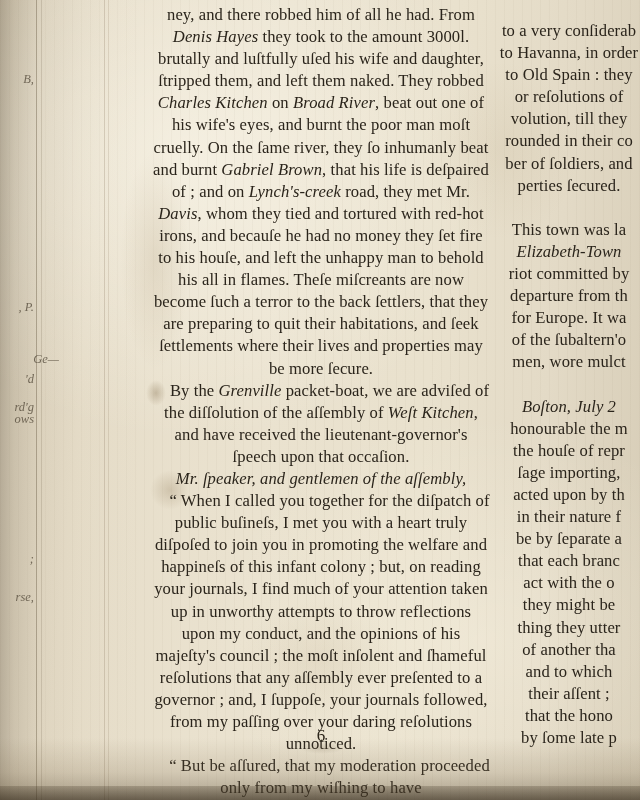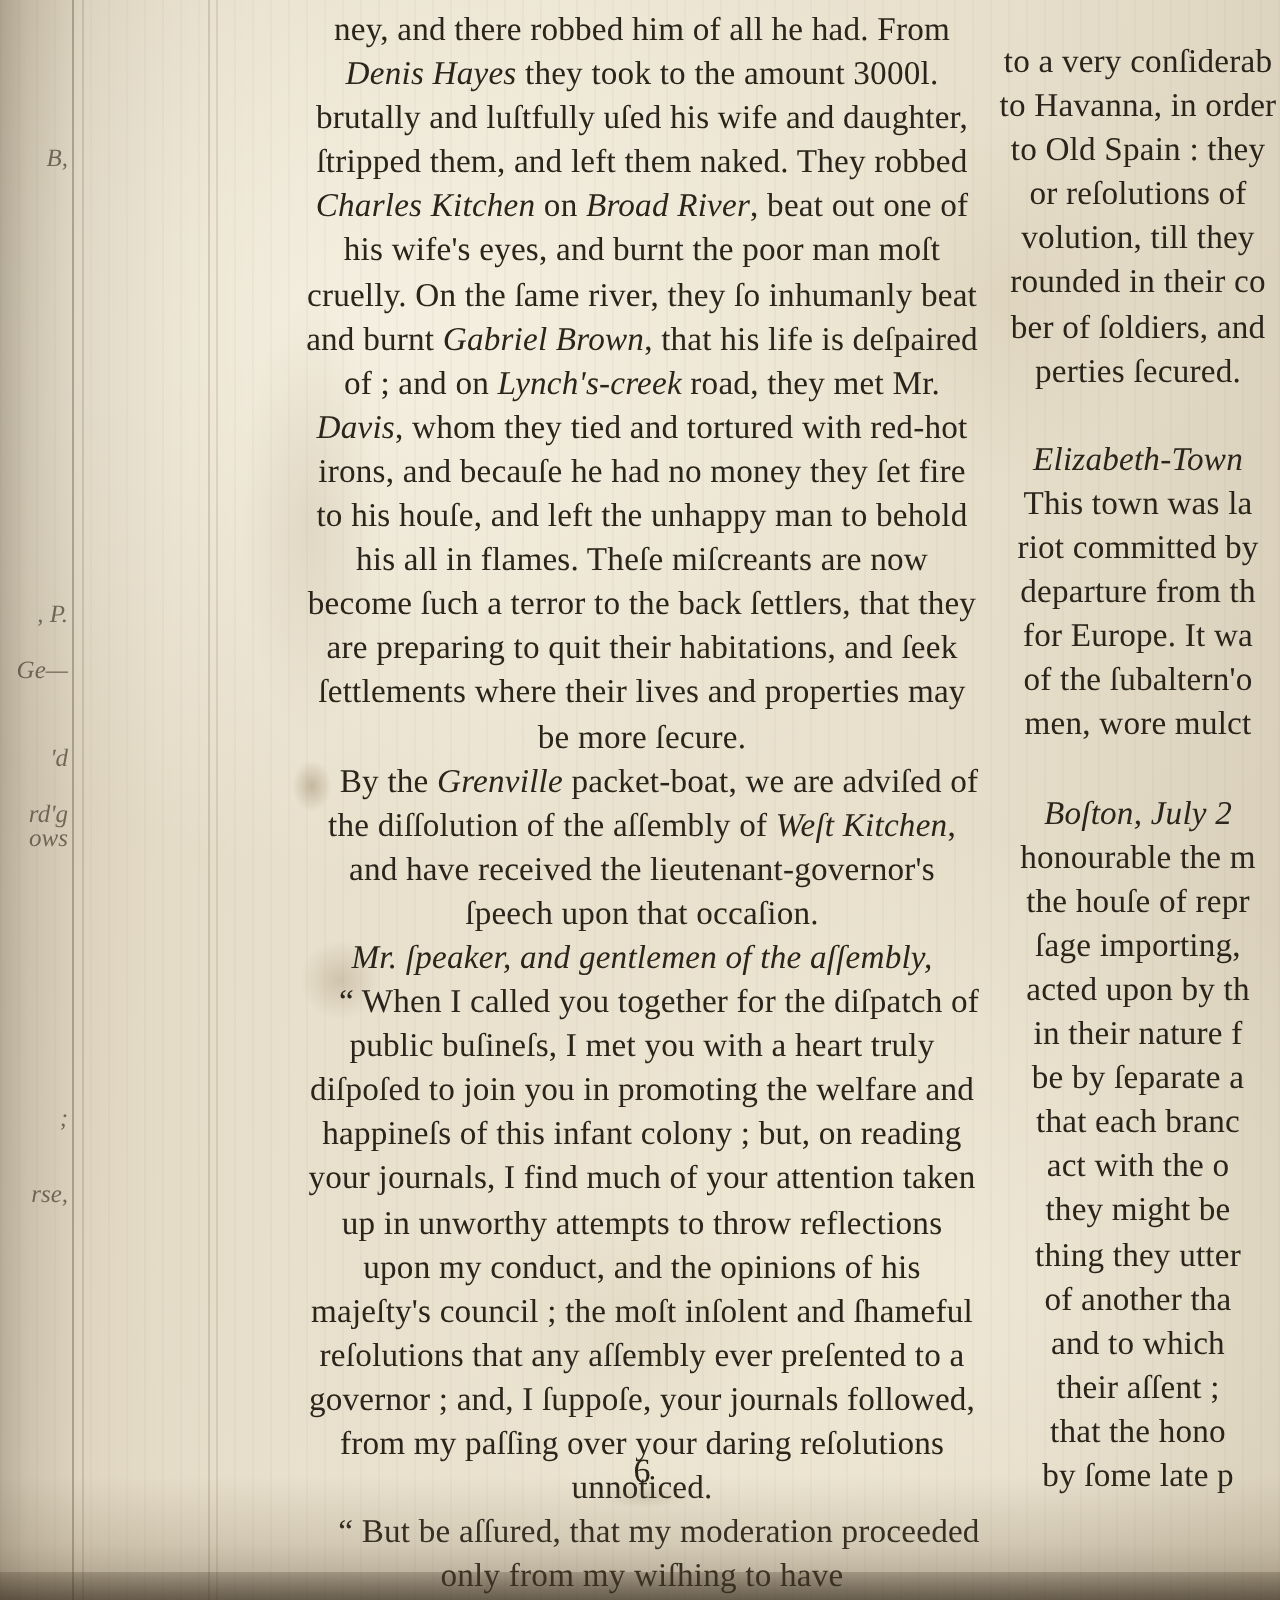--- a/index.html
+++ b/index.html
@@ -174,21 +174,21 @@
 
   <div class="gutter"></div>
   <div class="gutter-line gl1"></div>
   <div class="gutter-line gl2"></div>
   <div class="gutter-line gl3"></div>
   <div class="gutter-line gl4"></div>
 
   <div id="left-frags">
       <div class="left-frag" style="top: 72px;">B,</div>
       <div class="left-frag" style="top: 300px;">, P.</div>
-      <div class="left-frag" style="top: 328px;">Ge—</div>
+      <div class="left-frag" style="top: 352px; padding-left: 25px;">Ge—</div>
       <div class="left-frag" style="top: 372px;">'d</div>
       <div class="left-frag" style="top: 400px;">rd'g</div>
       <div class="left-frag" style="top: 412px;">ows</div>
       <div class="left-frag" style="top: 552px;">;</div>
       <div class="left-frag" style="top: 590px;">rse,</div>
     </div>
 
   <div class="col col-main" id="main-col">
       <div class="para"><span>ney, and there robbed him of all he had. From </span><span class="it">Denis Hayes</span><span> they took to the amount 3000l. brutally and luſtfully uſed his wife and daughter, ſtripped them, and left them naked.  They robbed </span><span class="it">Charles Kitchen</span><span> on </span><span class="it">Broad River</span><span>, beat out one of his wife's eyes, and burnt the poor man moſt cruelly.  On the ſame river, they ſo inhumanly beat and burnt </span><span class="it">Gabriel Brown</span><span>, that his life is deſpaired of ; and on </span><span class="it">Lynch's-creek</span><span> road, they met Mr. </span><span class="it">Davis</span><span>, whom they tied and tortured with red-hot irons, and becauſe he had no money they ſet fire to his houſe, and left the unhappy man to behold his all in flames.  Theſe miſcreants are now become ſuch a terror to the back ſettlers, that they are preparing to quit their habitations, and ſeek ſettlements where their lives and properties may be more ſecure.</span></div>
       <div class="para indent"><span>By the </span><span class="it">Grenville</span><span> packet-boat, we are adviſed of the diſſolution of the aſſembly of </span><span class="it">Weſt Kitchen</span><span>, and have received the lieutenant-governor's ſpeech upon that occaſion.</span></div>
@@ -200,22 +200,22 @@
   <div class="col col-right" id="right-col">
       <div class="para"><span>to a very conſiderab</span></div>
       <div class="para"><span>to Havanna, in order</span></div>
       <div class="para"><span>to Old Spain : they</span></div>
       <div class="para"><span>or reſolutions of</span></div>
       <div class="para"><span>volution, till they</span></div>
       <div class="para"><span>rounded in their co</span></div>
       <div class="para"><span>ber of ſoldiers, and</span></div>
       <div class="para"><span>perties ſecured.</span></div>
       <div class="para">&nbsp;</div>
+      <div class="para"><span>This town was la</span></div>
       <div class="para"><span class="it">Elizabeth-Town</span></div>
-      <div class="para"><span>This town was la</span></div>
       <div class="para"><span>riot committed by</span></div>
       <div class="para"><span>departure from th</span></div>
       <div class="para"><span>for Europe.  It wa</span></div>
       <div class="para"><span>of the ſubaltern'o</span></div>
       <div class="para"><span>men, wore mulct</span></div>
       <div class="para">&nbsp;</div>
       <div class="para"><span class="it">Boſton, July 2</span></div>
       <div class="para"><span>honourable the m</span></div>
       <div class="para"><span>the houſe of repr</span></div>
       <div class="para"><span>ſage importing,</span></div>

